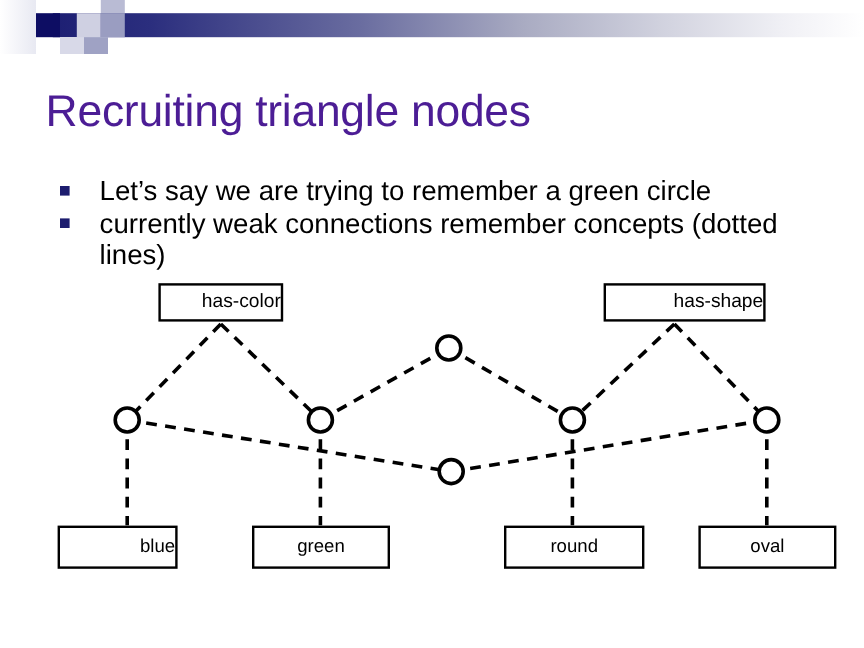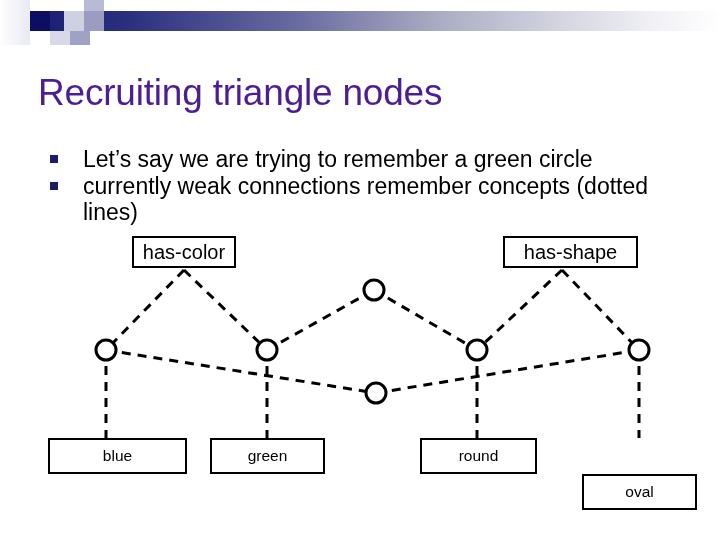--- a/index.html
+++ b/index.html
@@ -80,21 +80,21 @@
     border: 2.5px solid #000000;
     background: #ffffff;
     display: flex;
     align-items: center;
     justify-content: center;
     font-size: 15.5px;
     line-height: 18px;
     color: #000000;
     height: 36px;
   }
-  .rel-box { height: 32px; font-size: 20px; }
+  .rel-box { height: 32px; font-size: 16px; justify-content: flex-end; }
 </style>
 </head>
 <body>
 
 <div id="header-band">
   <div class="grad-bar"></div>
   <div class="sq" style="left:30px;top:11px;width:20px;height:20px;background:#0d0d63;"></div>
   <div class="sq" style="left:64px;top:11px;width:20px;height:20px;background:#cfd0e2;"></div>
   <div class="sq" style="left:84px;top:0px;width:20px;height:11px;background:#b9bbd4;"></div>
   <div class="sq" style="left:84px;top:11px;width:20px;height:20px;background:#9a9dc1;"></div>
@@ -143,25 +143,25 @@
   </svg>
 </div>
 
 <div id="boxes-layer">
     <div class="node-box rel-box" style="left: 132px; top: 236px; width: 104px; height: 32px;">
       <span>has-color</span>
     </div>
     <div class="node-box rel-box" style="left: 503px; top: 236px; width: 135px; height: 32px;">
       <span>has-shape</span>
     </div>
-    <div class="node-box " style="left: 48px; top: 438px; width: 139px; height: 36px;">
+    <div class="node-box " style="left: 48px; top: 438px; width: 100px; height: 36px; justify-content: flex-end;">
       <span>blue</span>
     </div>
     <div class="node-box " style="left: 210px; top: 438px; width: 115px; height: 36px; text-align: center;">
       <span>green</span>
     </div>
     <div class="node-box " style="left: 420px; top: 438px; width: 117px; height: 36px;">
       <span>round</span>
     </div>
-    <div class="node-box " style="left: 582px; top: 438px; width: 115px; height: 36px; margin-top: 36px;">
+    <div class="node-box " style="left: 582px; top: 438px; width: 115px; height: 36px;">
       <span>oval</span>
     </div>
   </div>
 
 </body></html>

